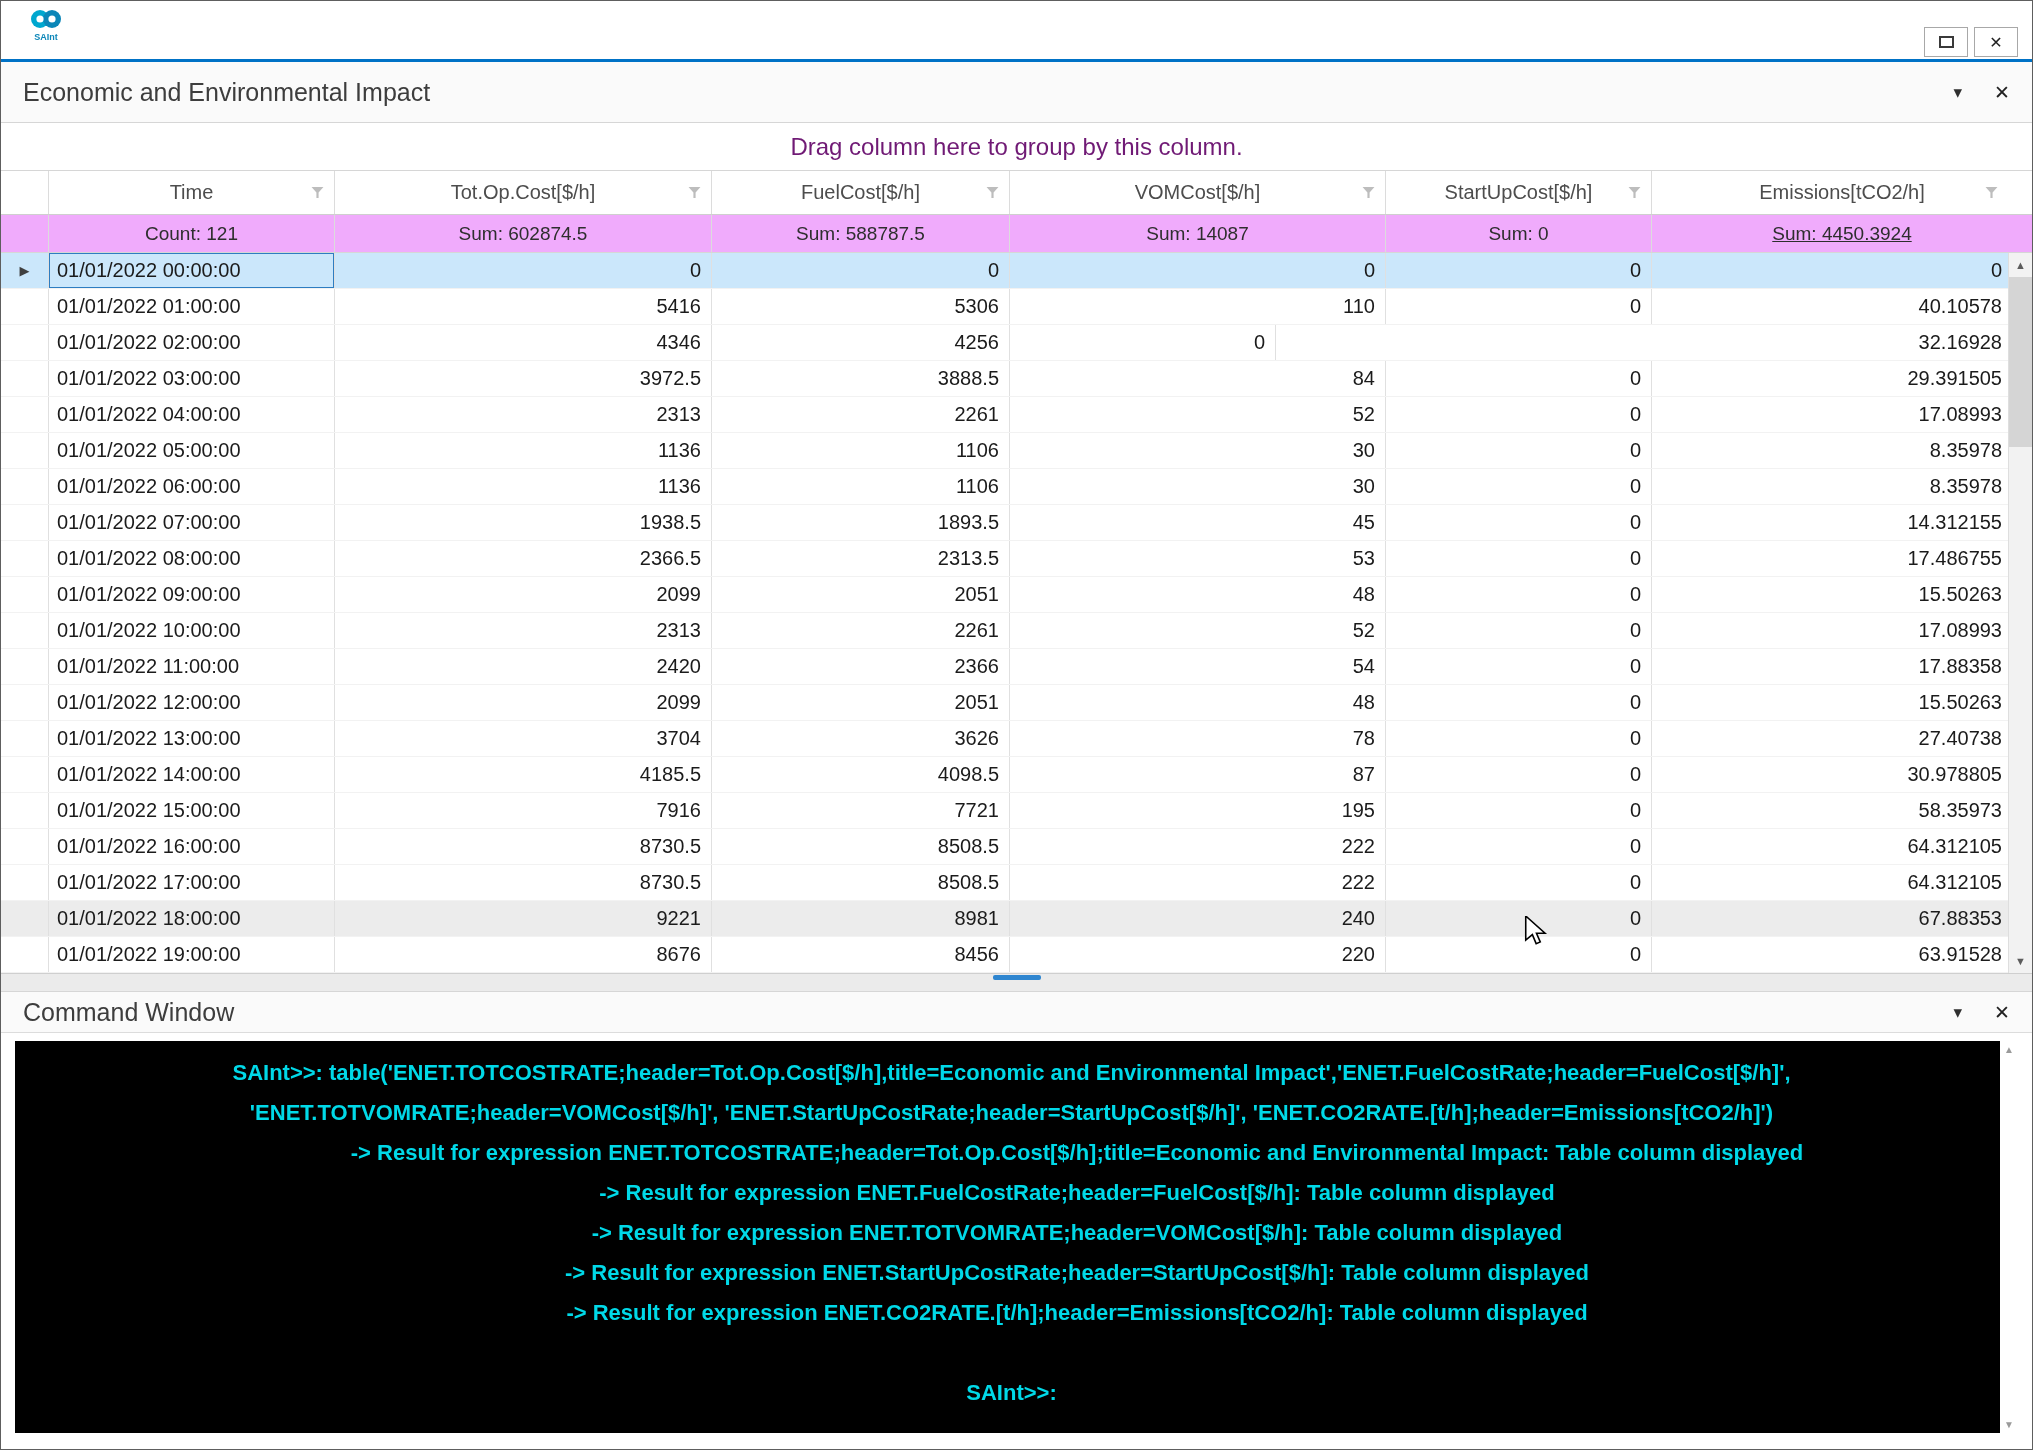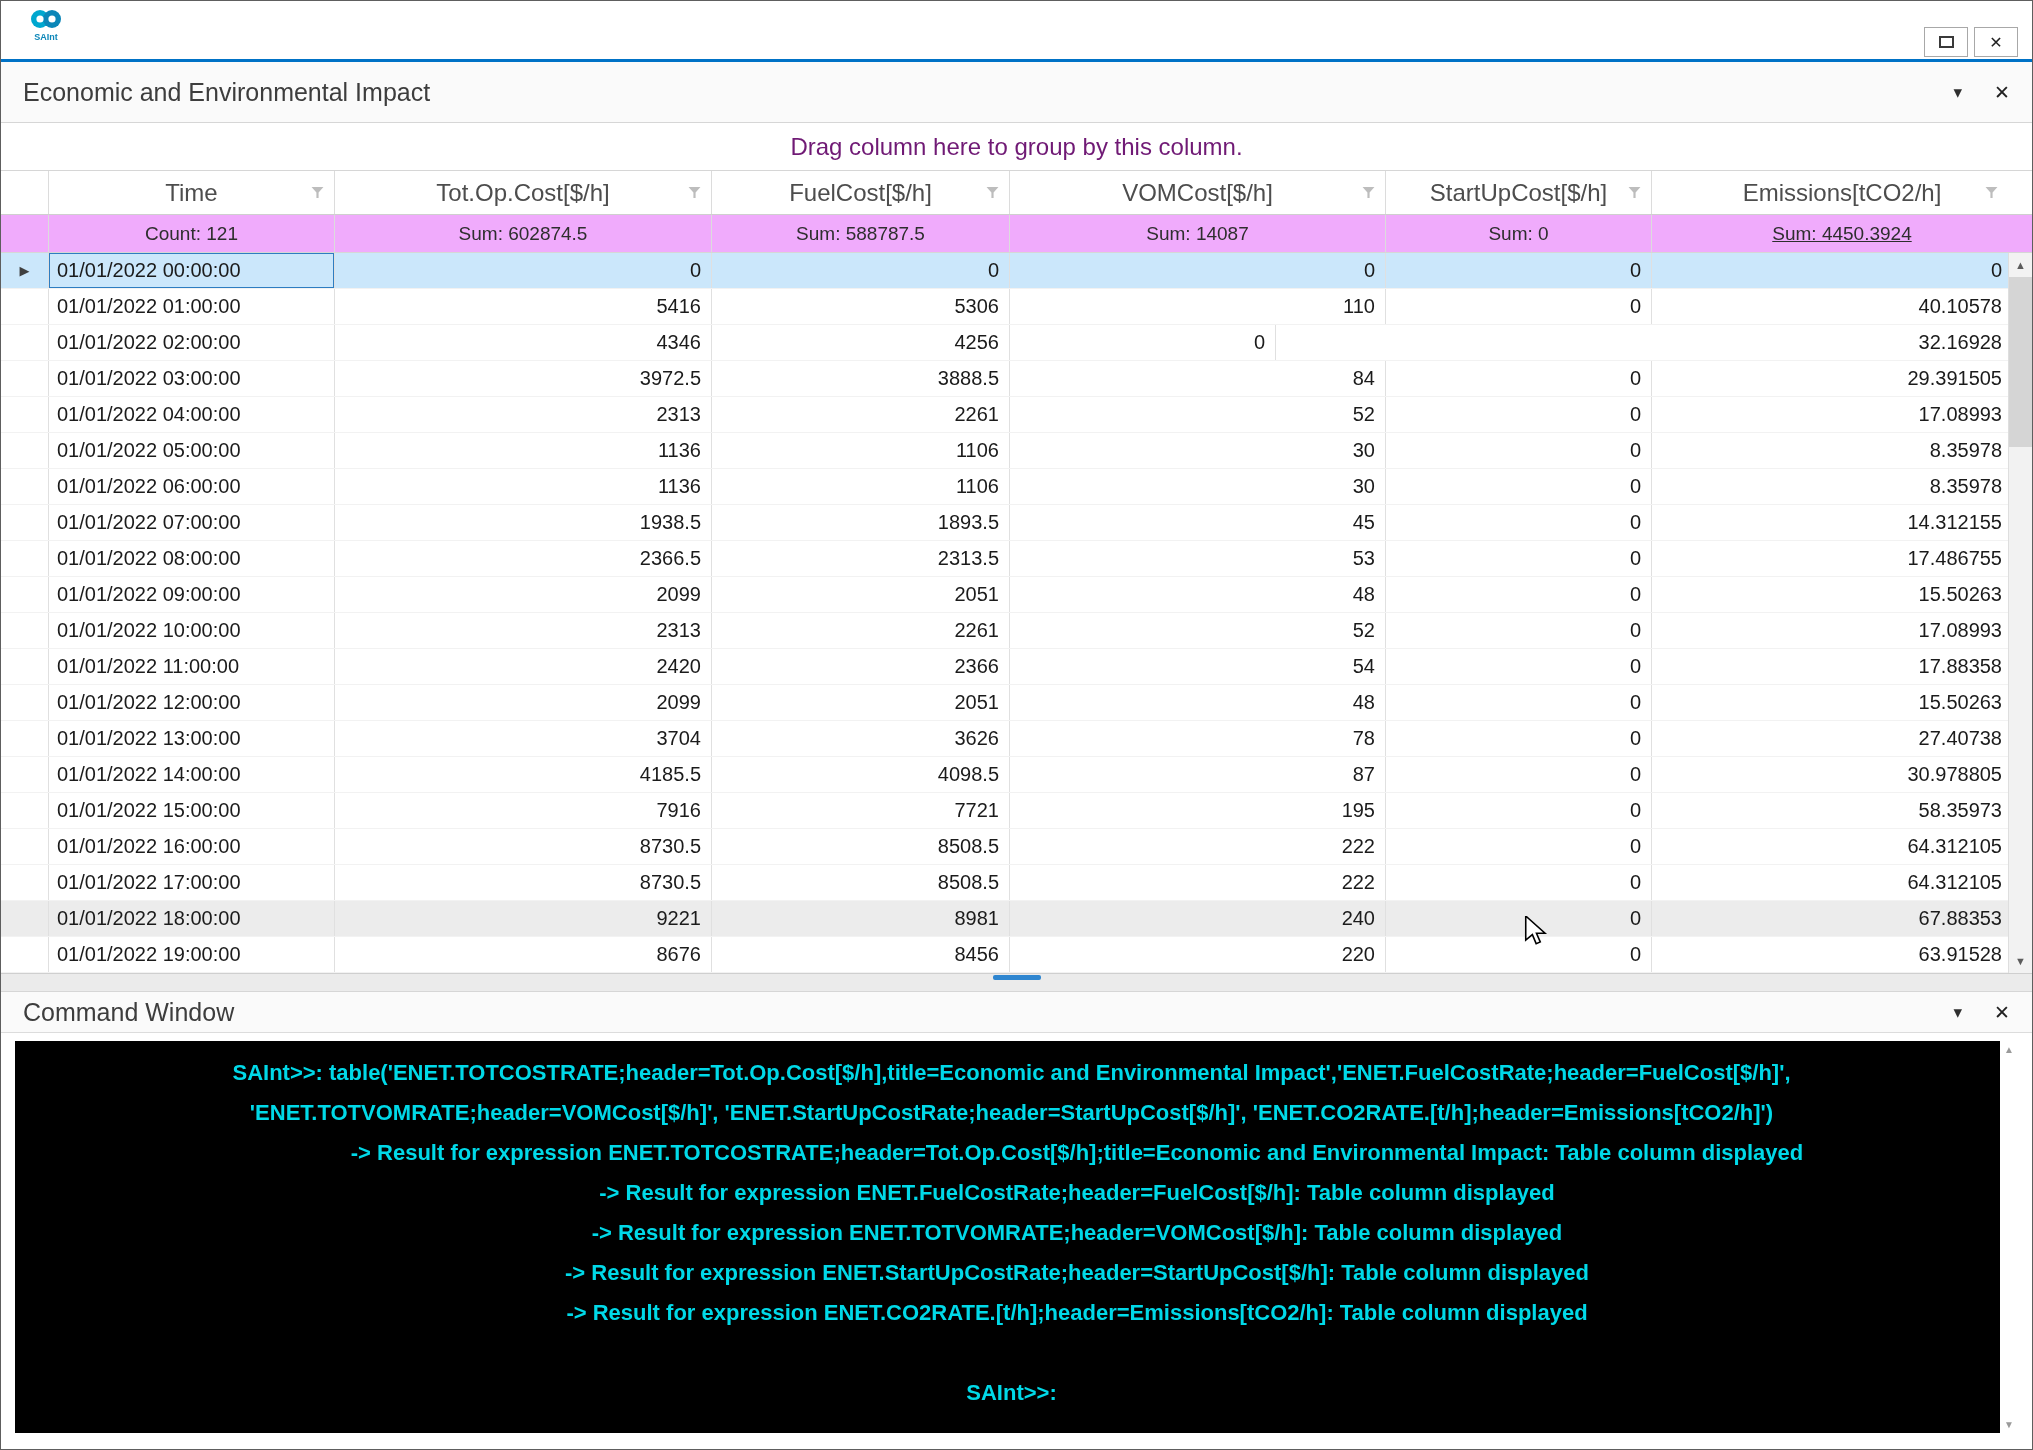--- a/index.html
+++ b/index.html
@@ -43,21 +43,21 @@
   .groupbar {
     height:49px; flex:none; background:#fff;
     border-top:1px solid #d6d6d6; border-bottom:1px solid #d6d6d6;
     display:flex; align-items:center; justify-content:center;
     font-size:24px; color:#701a75;
   }
   .header-row { height:44px; flex:none; display:flex; background:#fff; border-bottom:1px solid #cfcfcf; }
   .hsel { width:48px; flex:none; border-right:1px solid #dcdcdc; }
   .hcell {
     position:relative; display:flex; align-items:center; justify-content:center;
-    border-right:1px solid #dcdcdc; font-size:24px; color:#4d4d4d; background:#fff;
+    border-right:1px solid #dcdcdc; font-size:20px; color:#4d4d4d; background:#fff;
   }
   .hcell .funnel { position:absolute; right:10px; top:50%; margin-top:-6px; width:13px; height:12px; fill:#bdbdbd; }
   .hcell.col5 { border-right:none; }
   .hcell.col5 .funnel { right:34px; }
 
   .summary-row { height:38px; flex:none; display:flex; background:#f0abfc; border-bottom:1px solid #d6d6d6; }
   .ssel { width:48px; flex:none; border-right:1px solid #dcdcdc; }
   .scell { display:flex; align-items:center; justify-content:center; border-right:1px solid #dcdcdc; font-size:19px; color:#2e2e2e; }
   .scell.col5 { border-right:none;text-decoration:underline; }
 

